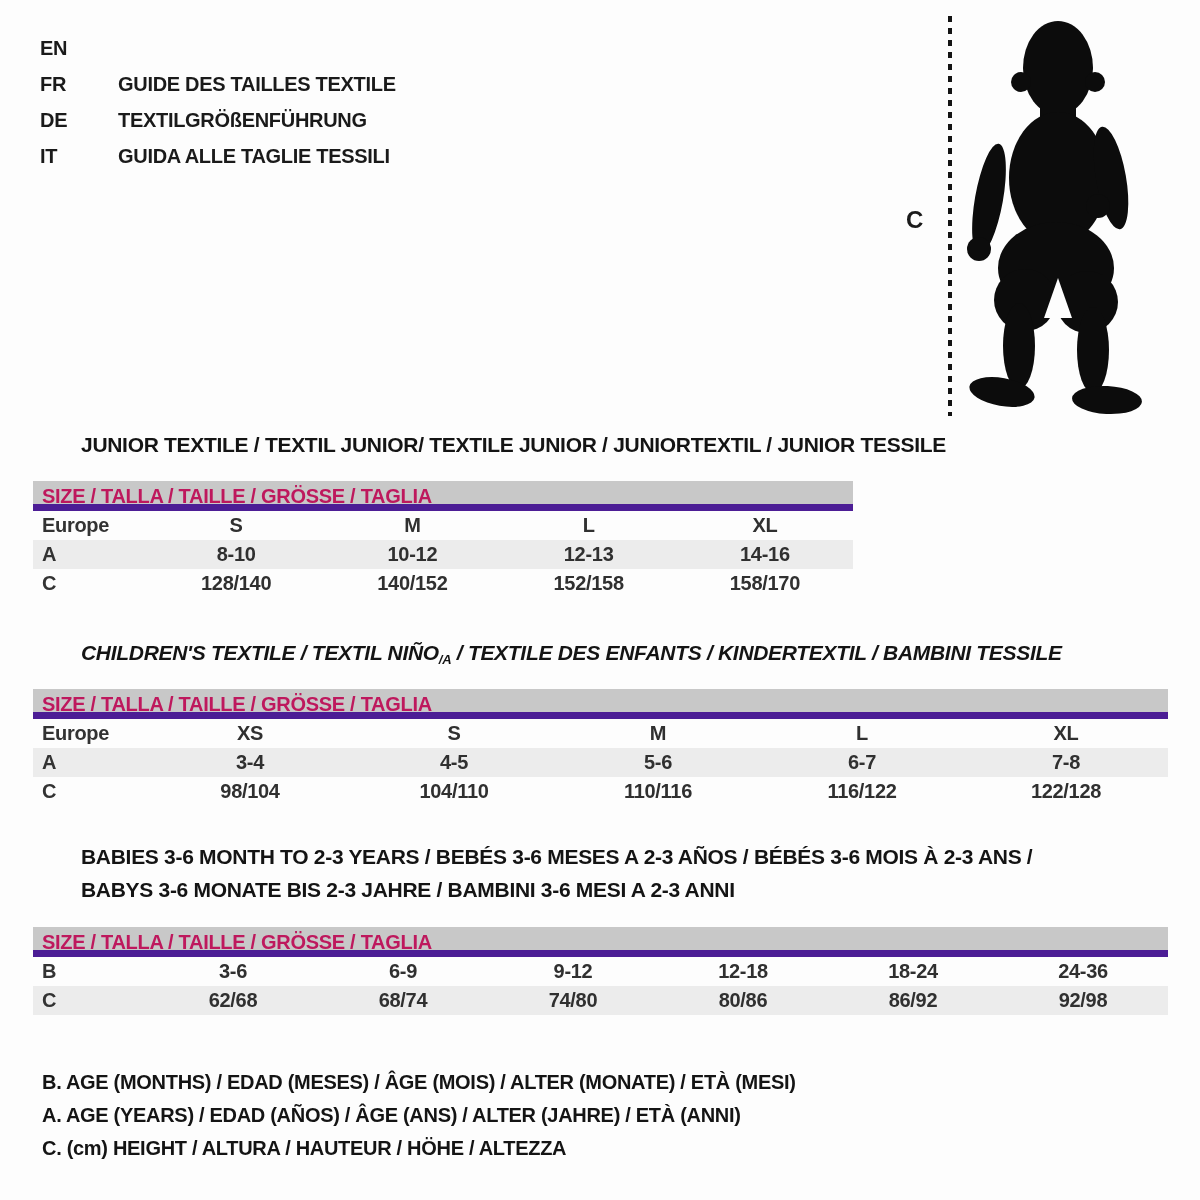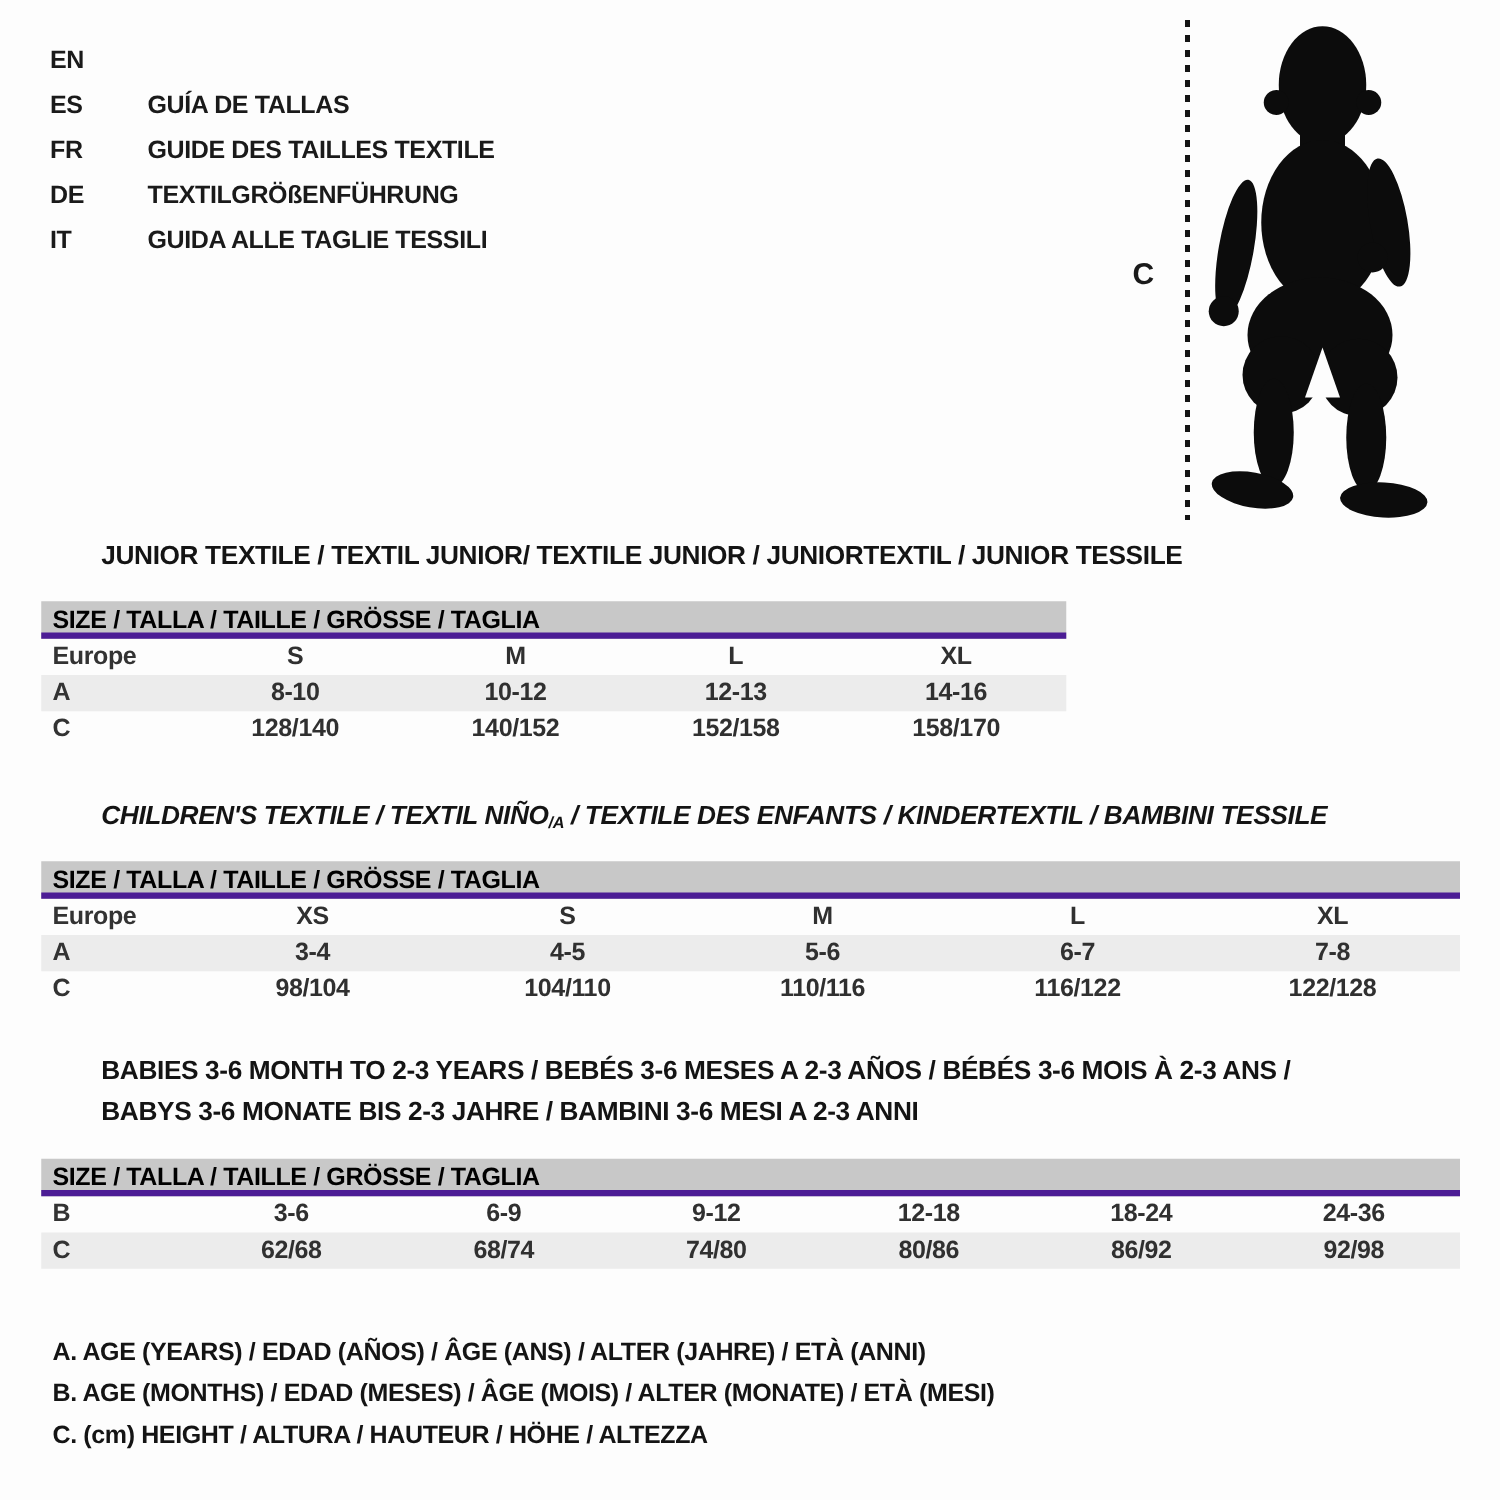--- a/index.html
+++ b/index.html
@@ -27,49 +27,45 @@
   .measure-label { left: 906px; top: 206px; font-weight: bold; font-size: 24px; }
   .silhouette { left: 958px; top: 16px; }
 
   
   .section-title { font-weight: bold; font-size: 21px; white-space: nowrap; color: #141414; margin-left: 39px; }
   .sub { font-size: 0.62em; vertical-align: -0.28em; }
 
   
   .tbl { position: absolute; }
   .size-bar {
-    background: #c8c8c8; color: #000000;
+    background: #c8c8c8; color: #be185d;
     font-weight: bold; font-size: 20px;
     height: 30px; line-height: 30px;
     padding-left: 9px;
-    border-bottom: 5px solid #4c1d95;
+    border-bottom: 7px solid #4c1d95;
     box-sizing: border-box;
   }
   .trow { display: grid; align-items: center; height: 29px; }
   .cols5 { grid-template-columns: 115px repeat(4, 1fr); }
   .cols6 { grid-template-columns: 115px repeat(5, 1fr); }
   .cols7 { grid-template-columns: 115px repeat(6, 1fr); }
   .shaded { background: #ececec; }
   .cell { text-align: center; font-weight: bold; font-size: 20px; color: #303030; white-space: nowrap; }
   .cell.lbl { text-align: left; padding-left: 9px; color: #333; }
 
   
   .footnotes { left: 42px; top: 1066px; }
   .footnote { font-weight: bold; font-size: 20px; line-height: 33px; white-space: nowrap; color: #141414; }
 </style>
 </head>
 <body>
 
 <div class="abs lang-list">
   <div class="lang-row">
     <span class="lang-code">EN</span>
-  </div>
-  <div class="lang-row">
-    <span class="lang-code">ES</span>
-    <span class="lang-label">GUÍA DE TALLAS</span>
   </div>
   <div class="lang-row">
     <span class="lang-code">FR</span>
     <span class="lang-label">GUIDE DES TAILLES TEXTILE</span>
   </div>
   <div class="lang-row">
     <span class="lang-code">DE</span>
     <span class="lang-label">TEXTILGRÖßENFÜHRUNG</span>
   </div>
   <div class="lang-row">
@@ -181,16 +177,16 @@
     <span class="cell">62/68</span>
     <span class="cell">68/74</span>
     <span class="cell">74/80</span>
     <span class="cell">80/86</span>
     <span class="cell">86/92</span>
     <span class="cell">92/98</span>
   </div>
 </div>
 
 <div class="abs footnotes">
+  <div class="footnote">B. AGE (MONTHS) / EDAD (MESES) / ÂGE (MOIS) / ALTER (MONATE) / ETÀ (MESI)</div>
   <div class="footnote">A. AGE (YEARS) / EDAD (AÑOS) / ÂGE (ANS) / ALTER (JAHRE) / ETÀ (ANNI)</div>
-  <div class="footnote">B. AGE (MONTHS) / EDAD (MESES) / ÂGE (MOIS) / ALTER (MONATE) / ETÀ (MESI)</div>
   <div class="footnote">C. (cm) HEIGHT / ALTURA / HAUTEUR / HÖHE / ALTEZZA</div>
 </div>
 
 </body></html>

